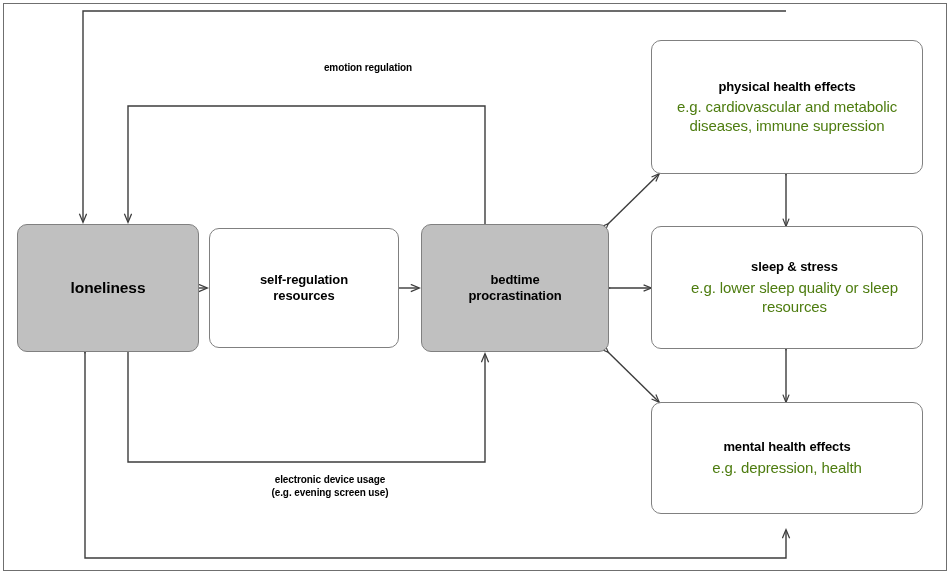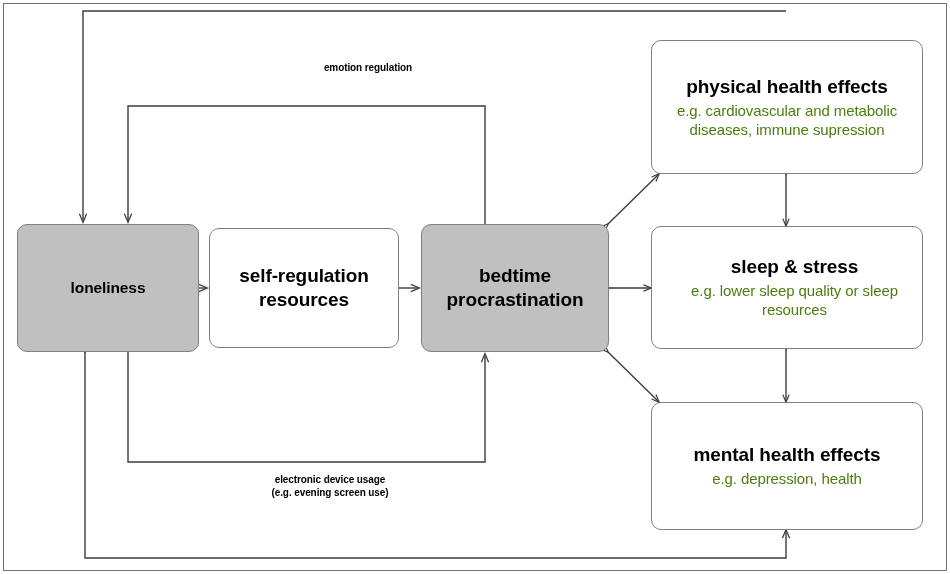--- a/index.html
+++ b/index.html
@@ -33,21 +33,21 @@
     flex-direction:column;
     align-items:center;
     justify-content:center;
     text-align:center;
     background:#ffffff;
     z-index:5;
   }
   .node.shaded{background:#c0c0c0;}
   .node .title{
     font-weight:bold;
-    font-size:19px;
+    font-size:13px;
     line-height:1.26;
     color:#000;
     letter-spacing:-0.1px;
   }
   .node .sub{
     font-weight:normal;
     font-size:15px;
     line-height:1.28;
     color:#4d7c0f;
     margin-top:2px;
@@ -127,21 +127,21 @@
   <div class="node" style="left:651px;top:40px;width:272px;height:134px;">
     <div class="title">physical health effects</div>
     <div class="sub">e.g. cardiovascular and metabolic diseases, immune supression</div>
   </div>
 
   <div class="node" style="left:651px;top:226px;width:272px;height:123px;padding-left:15px;">
     <div class="title">sleep &amp; stress</div>
     <div class="sub">e.g. lower sleep quality or sleep resources</div>
   </div>
 
-  <div class="node" style="left:651px;top:402px;width:272px;height:128px;">
+  <div class="node" style="left:651px;top:402px;width:272px;height:112px;">
     <div class="title">mental health effects</div>
     <div class="sub">e.g. depression, health</div>
   </div>
 
   <div class="edge-label" style="left:148px;top:61px;width:440px;">emotion regulation</div>
 
   <div class="edge-label" style="left:110px;top:473px;width:440px;">electronic device usage
 (e.g. evening screen use)</div>
 
 </div>

